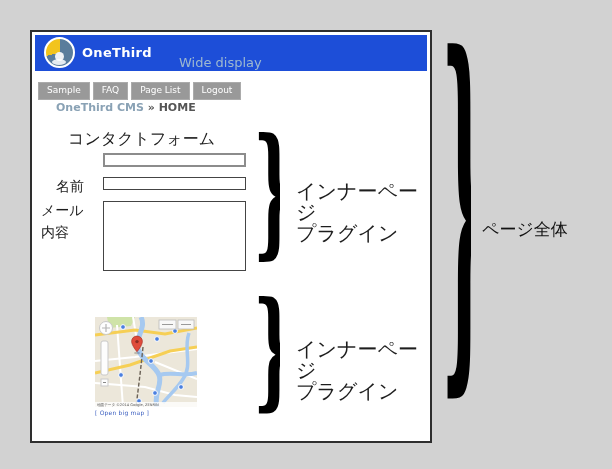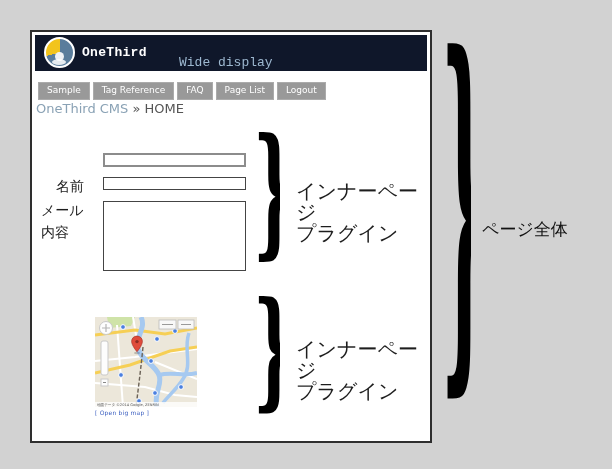--- a/index.html
+++ b/index.html
@@ -4,39 +4,39 @@
 <style>
   * { margin:0; padding:0; box-sizing:border-box; }
   html,body { background:#d2d2d2; }
   body { font-family:"DejaVu Sans","Liberation Sans",sans-serif; }
   .stage { position:relative; width:612px; height:469px; background:#d2d2d2; overflow:hidden; }
 
   
   .window { position:absolute; left:30px; top:30px; width:402px; height:413px;
             background:#ffffff; border:2px solid #2e2e2e; }
 
-  .hdr { position:absolute; left:3px; top:3px; width:392px; height:36px; background:#0f172a;font-family:Liberation Mono, monospace; }
+  .hdr { position:absolute; left:3px; top:3px; width:392px; height:36px; background:#1d4ed8; }
   .logo { position:absolute; left:9px; top:2px; width:31px; height:31px; border-radius:50%;
           background:conic-gradient(from 255deg, #f2c41d 0deg 108deg, #5a7d9c 108deg 360deg);
           border:2px solid #ffffff; }
   .logo .dot1 { position:absolute; left:9px; top:13px; width:9px; height:9px; border-radius:50%;
                 background:#ffffff; opacity:.9; }
   .logo .dot2 { position:absolute; left:6px; top:20px; width:14px; height:6px; border-radius:50%;
                 background:#ffffff; opacity:.85; }
   .brand { position:absolute; left:47px; top:10px; font-size:13px; font-weight:bold;
            color:#ffffff; letter-spacing:.3px; }
   .brand-cms { position:absolute; left:101px; top:3px; font-size:22px; font-weight:bold;
                color:#f2c41d; letter-spacing:1px; }
   .hdr-sub { position:absolute; left:144px; bottom:1px; font-size:13px; color:#9db8d0; }
 
   .nav { position:absolute; left:6px; top:50px; display:flex; gap:3px; }
   .nav-btn { background:#999999; border:1px solid #ababab; color:#ffffff;
              font-size:9px; line-height:1; padding:3px 8px 4px; cursor:pointer;
              font-family:"DejaVu Sans","Liberation Sans",sans-serif; }
-  .crumbs { position:absolute; left:4px; top:69px; font-size:13px; color:#555555; }
+  .crumbs { position:absolute; left:24px; top:69px; font-size:11px; color:#555555;font-weight:bold; }
   .crumbs .bc-link { color:#8aa2b5; text-decoration:none; }
 
   
   .form-title { position:absolute; left:36px; top:97px; font-size:16px; color:#1d1d1d; }
   .f-label { position:absolute; font-size:14px; color:#1d1d1d;margin-top:24px; }
   .lbl-name  { left:24px; top:122px; }
   .lbl-mail  { left:9px;  top:146px; }
   .lbl-body  { left:9px;  top:168px; }
   .f-input { position:absolute; left:71px; width:143px; height:14px;
              border:2px solid #8c8c8c; background:#ffffff; padding:0 2px; font-size:10px; }
@@ -76,32 +76,32 @@
       <div class="logo">
         <span class="dot1"></span>
         <span class="dot2"></span>
       </div>
       <span class="brand">OneThird</span>
       <span class="hdr-sub">Wide display</span>
     </div>
 
     <div class="nav">
       <button class="nav-btn">Sample</button>
-      <button class="nav-btn">Tag Reference</button>
       <button class="nav-btn">FAQ</button>
       <button class="nav-btn">Page List</button>
       <button class="nav-btn">Logout</button>
     </div>
 
     <div class="crumbs">
       <a href="#" class="bc-link">OneThird CMS</a>
       <span>»</span>
       <span>HOME</span>
     </div>
 
+    <div class="form-title">コンタクトフォーム</div>
     <label class="f-label lbl-name">名前</label>
     <input class="f-input in-name" type="text" value="" style="">
     <label class="f-label lbl-mail">メール</label>
     <input class="f-input in-mail" type="text" value="" style="">
     <label class="f-label lbl-body">内容</label>
     <textarea class="f-textarea" style=""></textarea>
 
     <div class="map-wrap">
       <svg viewBox="0 0 102 90" width="102" height="90">
         <rect x="0" y="0" width="102" height="90" fill="#ece7da"></rect>

